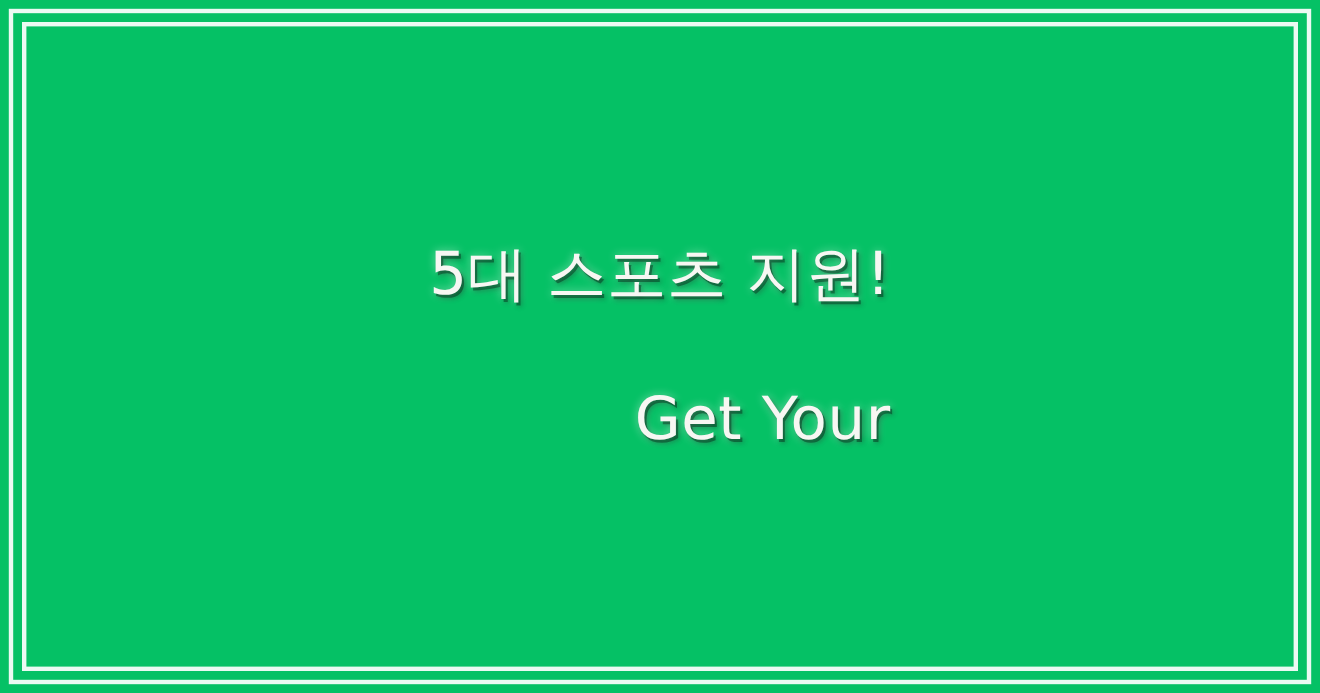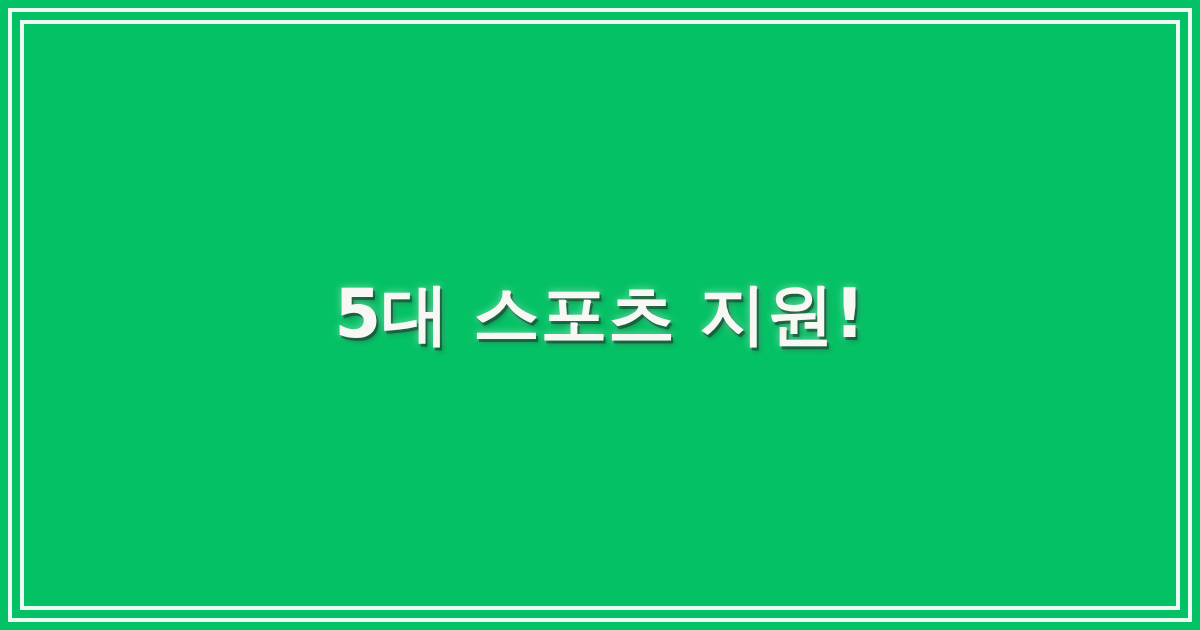--- a/index.html
+++ b/index.html
@@ -60,22 +60,22 @@
     flex-direction: column;
     align-items: center;
     justify-content: center;
   }
 
   .headline {
     text-align: right;
     margin: 0;
     padding: 0 80px;
     font-family: "DejaVu Sans", "Liberation Sans", sans-serif;
-    font-weight: bold;
-    font-size: 67px;
+    font-weight: normal;
+    font-size: 54px;
     line-height: 1.22;
     letter-spacing: 0.5px;
     color: #f7f7f3;
     text-shadow:
        2px 3px 0px rgba(0,0,0,0.34),
        3px 4px 5px rgba(0,0,0,0.30),
        0px 0px 9px rgba(255,255,255,0.45);
     white-space: pre-line;
   }
 
@@ -88,16 +88,17 @@
 
 <div class="banner">
 
   <div class="frame frame-outer"></div>
 
   <div class="frame frame-inner"></div>
 
   <div class="content">
     <h1 class="headline">
       <span class="line">5대 스포츠 지원!</span>
+      <span class="line">Get Your</span>
     </h1>
   </div>
 
 </div>
 
 </body></html>

